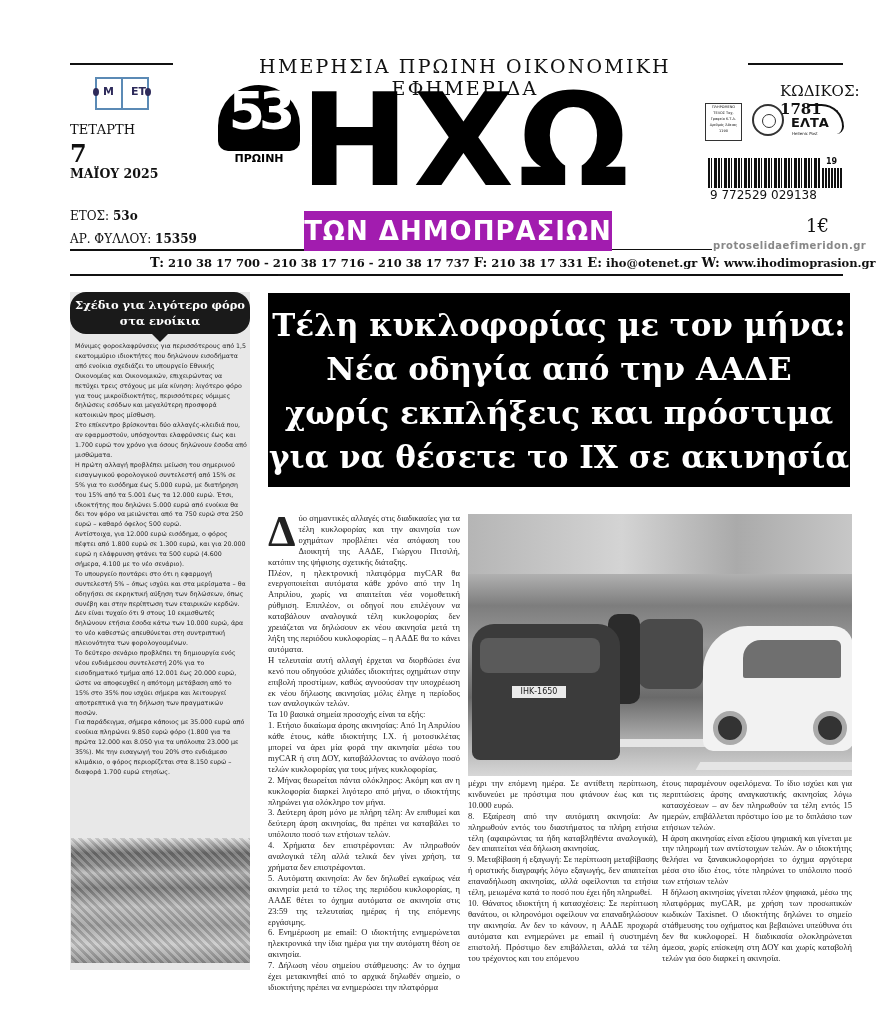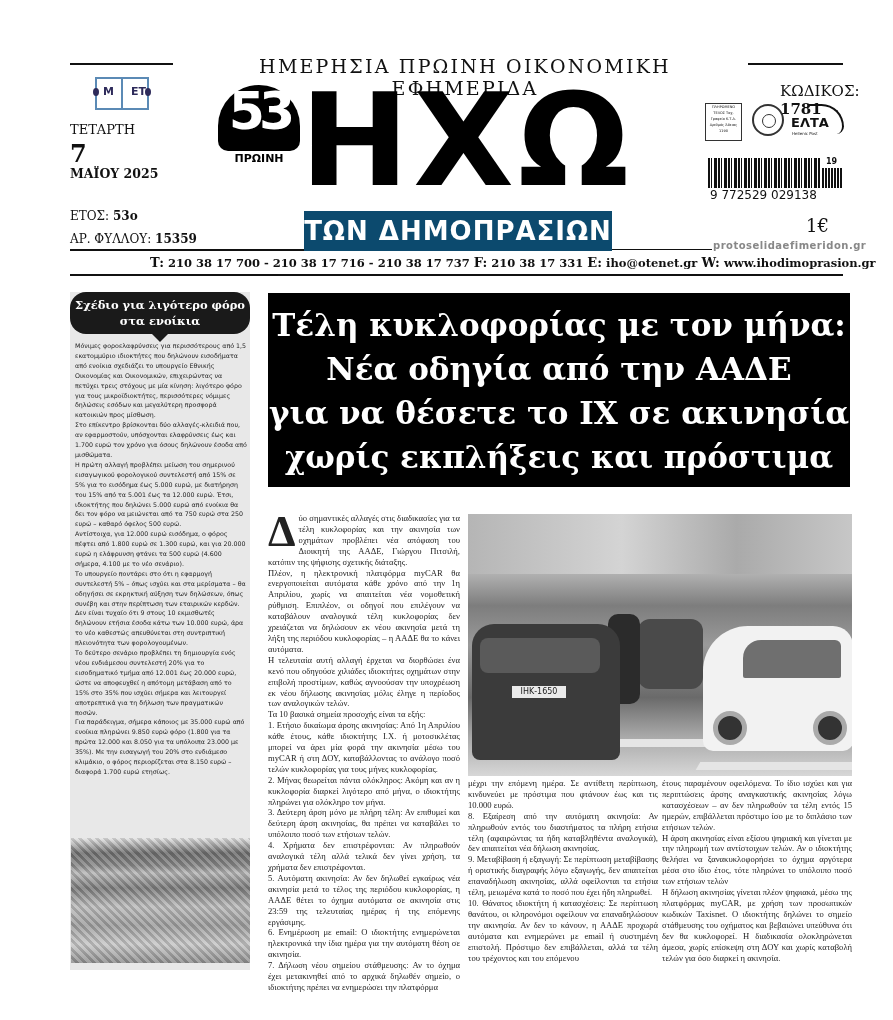--- a/index.html
+++ b/index.html
@@ -23,21 +23,21 @@
   .monthyear { position: absolute; left: 70px; top: 166px; font-size: 12.5px; font-weight: bold; font-family: "DejaVu Serif", serif; }
   .year-line { position: absolute; left: 70px; top: 209px; font-size: 12px; font-family: "DejaVu Serif", serif; }
   .issue-line { position: absolute; left: 70px; top: 224px; font-size: 12px; font-family: "DejaVu Serif", serif; margin-top: 8px; }
 
   .badge53 { position: absolute; left: 218px; top: 85px; width: 82px; height: 82px; }
   .badge53 .circle { position: absolute; left: 0; top: 0; width: 82px; height: 66px; background: #000; border-radius: 41px 41px 10px 10px; }
   .badge53 .num { position: absolute; left: 0; top: -4px; width: 82px; text-align: center; color: #fff; font-family: "DejaVu Sans", sans-serif; font-weight: bold; font-size: 52px; letter-spacing: -6px; }
   .badge53 .lbl { position: absolute; left: 0; top: 67px; width: 82px; text-align: center; font-family: "DejaVu Sans", sans-serif; font-weight: bold; font-size: 11px; color: #000; }
 
   .logo-main { position: absolute; left: 300px; top: 82px; font-family: "DejaVu Sans", sans-serif; font-weight: bold; font-size: 128px; line-height: 118px; letter-spacing: 4px; color: #000; transform: scaleX(1.02); transform-origin: left; }
-  .logo-sub { position: absolute; left: 304px; top: 211px; width: 308px; height: 40px; background: #0c4a6e; color: #fff;
+  .logo-sub { position: absolute; left: 304px; top: 211px; width: 308px; height: 40px; background: #a21caf; color: #fff;
               font-family: "DejaVu Sans", sans-serif; font-weight: bold; font-size: 26px; text-align: center; line-height: 40px; letter-spacing: 1px; }
 
   .code-label { position: absolute; left: 780px; top: 82px; font-size: 15px; font-family: "DejaVu Serif", serif; }
   .stamp-box { position: absolute; left: 705px; top: 103px; width: 37px; height: 38px; border: 1px solid #333; font-family: "DejaVu Sans", sans-serif; font-size: 3.5px; text-align:center; line-height: 6px; }
   .stamp-circle { position: absolute; left: 752px; top: 104px; width: 32px; height: 32px; border: 2px solid #333; border-radius: 50%; }
   .stamp-circle::after { content: ""; position: absolute; left: 8px; top: 8px; width: 12px; height: 12px; border: 1px solid #333; border-radius: 50%; }
   .elta { position: absolute; left: 791px; top: 115px; font-family: "DejaVu Sans", sans-serif; font-weight: bold; font-size: 13px; color: #111; }
   .elta-sub { position: absolute; left: 792px; top: 131px; font-family: "DejaVu Sans", sans-serif; font-size: 4px; color: #111; }
   .elta-wing { position: absolute; left: 808px; top: 104px; width: 36px; height: 30px; border-top: 2px solid #111; border-right: 2px solid #111; border-radius: 0 30px 10px 0; }
 
@@ -174,22 +174,22 @@
   <p>Αντίστοιχα, για 12.000 ευρώ εισόδημα, ο φόρος πέφτει από 1.800 ευρώ σε 1.300 ευρώ, και για 20.000 ευρώ η ελάφρυνση φτάνει τα 500 ευρώ (4.600 σήμερα, 4.100 με το νέο σενάριο).</p>
   <p>Το υπουργείο ποντάρει στο ότι η εφαρμογή συντελεστή 5% – όπως ισχύει και στα μερίσματα – θα οδηγήσει σε εκρηκτική αύξηση των δηλώσεων, όπως συνέβη και στην περίπτωση των εταιρικών κερδών. Δεν είναι τυχαίο ότι 9 στους 10 εκμισθωτές δηλώνουν ετήσια έσοδα κάτω των 10.000 ευρώ, άρα το νέο καθεστώς απευθύνεται στη συντριπτική πλειονότητα των φορολογουμένων.</p>
   <p>Το δεύτερο σενάριο προβλέπει τη δημιουργία ενός νέου ενδιάμεσου συντελεστή 20% για το εισοδηματικό τμήμα από 12.001 έως 20.000 ευρώ, ώστε να αποφευχθεί η απότομη μετάβαση από το 15% στο 35% που ισχύει σήμερα και λειτουργεί αποτρεπτικά για τη δήλωση των πραγματικών ποσών.</p>
   <p>Για παράδειγμα, σήμερα κάποιος με 35.000 ευρώ από ενοίκια πληρώνει 9.850 ευρώ φόρο (1.800 για τα πρώτα 12.000 και 8.050 για τα υπόλοιπα 23.000 με 35%). Με την εισαγωγή του 20% στο ενδιάμεσο κλιμάκιο, ο φόρος περιορίζεται στα 8.150 ευρώ – διαφορά 1.700 ευρώ ετησίως.</p>
 </div>
 <div class="side-photo"></div>
 
 <div class="headline">
   <div>Τέλη κυκλοφορίας με τον μήνα:</div>
   <div>Νέα οδηγία από την ΑΑΔΕ</div>
+  <div>χωρίς εκπλήξεις και πρόστιμα</div>
   <div>για να θέσετε το ΙΧ σε ακινησία</div>
-  <div>χωρίς εκπλήξεις και πρόστιμα</div>
 </div>
 
 <div class="col col1">
   <p><span class="dropcap">Δ</span><span>ύο σημαντικές αλλαγές στις διαδικασίες για τα τέλη κυκλοφορίας και την ακινησία των οχημάτων προβλέπει νέα απόφαση του Διοικητή της ΑΑΔΕ, Γιώργου Πιτσιλή, κατόπιν της ψήφισης σχετικής διάταξης.</span></p>
   <p>Πλέον, η ηλεκτρονική πλατφόρμα myCAR θα ενεργοποιείται αυτόματα κάθε χρόνο από την 1η Απριλίου, χωρίς να απαιτείται νέα νομοθετική ρύθμιση. Επιπλέον, οι οδηγοί που επιλέγουν να καταβάλουν αναλογικά τέλη κυκλοφορίας δεν χρειάζεται να δηλώσουν εκ νέου ακινησία μετά τη λήξη της περιόδου κυκλοφορίας – η ΑΑΔΕ θα το κάνει αυτόματα.</p>
   <p>Η τελευταία αυτή αλλαγή έρχεται να διορθώσει ένα κενό που οδηγούσε χιλιάδες ιδιοκτήτες οχημάτων στην επιβολή προστίμων, καθώς αγνοούσαν την υποχρέωση εκ νέου δήλωσης ακινησίας μόλις έληγε η περίοδος των αναλογικών τελών.</p>
   <p>Τα 10 βασικά σημεία προσοχής είναι τα εξής:</p>
   <p>1. Ετήσιο δικαίωμα άρσης ακινησίας: Από 1η Απριλίου κάθε έτους, κάθε ιδιοκτήτης Ι.Χ. ή μοτοσικλέτας μπορεί να άρει μία φορά την ακινησία μέσω του myCAR ή στη ΔΟΥ, καταβάλλοντας το ανάλογο ποσό τελών κυκλοφορίας για τους μήνες κυκλοφορίας.</p>
   <p>2. Μήνας θεωρείται πάντα ολόκληρος: Ακόμη και αν η κυκλοφορία διαρκεί λιγότερο από μήνα, ο ιδιοκτήτης πληρώνει για ολόκληρο τον μήνα.</p>
   <p>3. Δεύτερη άρση μόνο με πλήρη τέλη: Αν επιθυμεί και δεύτερη άρση ακινησίας, θα πρέπει να καταβάλει το υπόλοιπο ποσό των ετήσιων τελών.</p>

